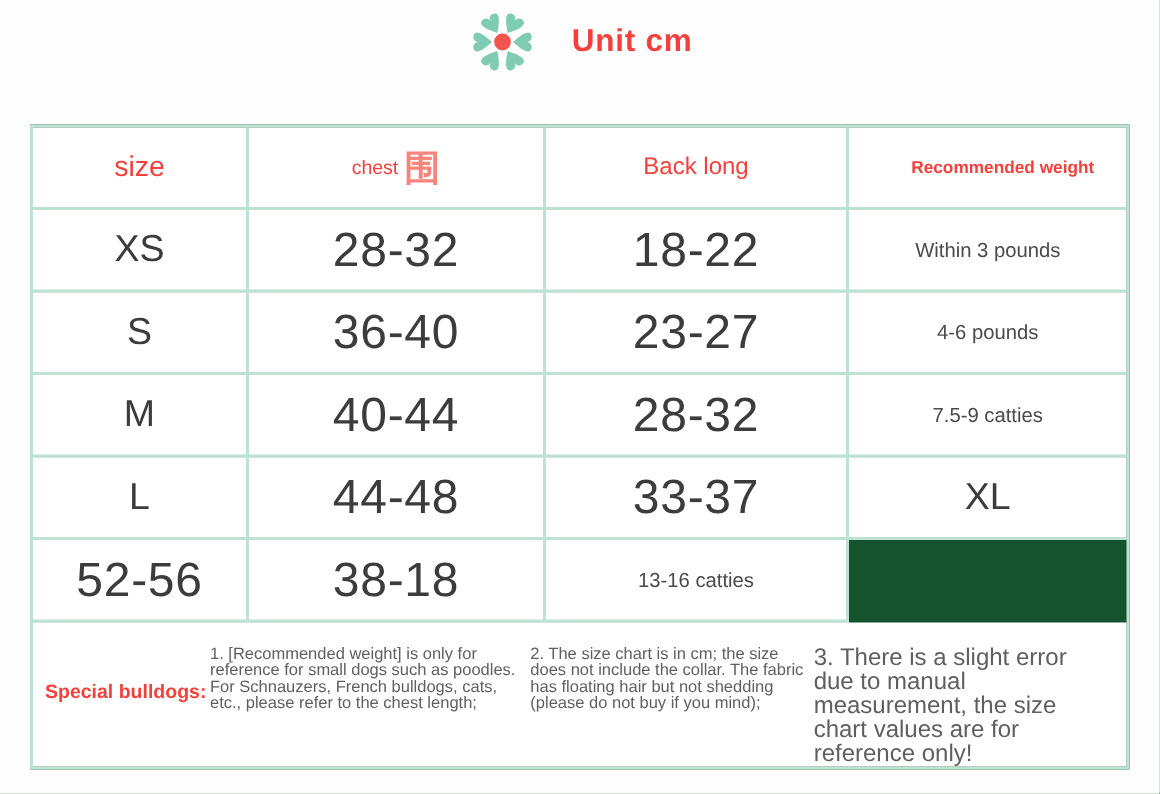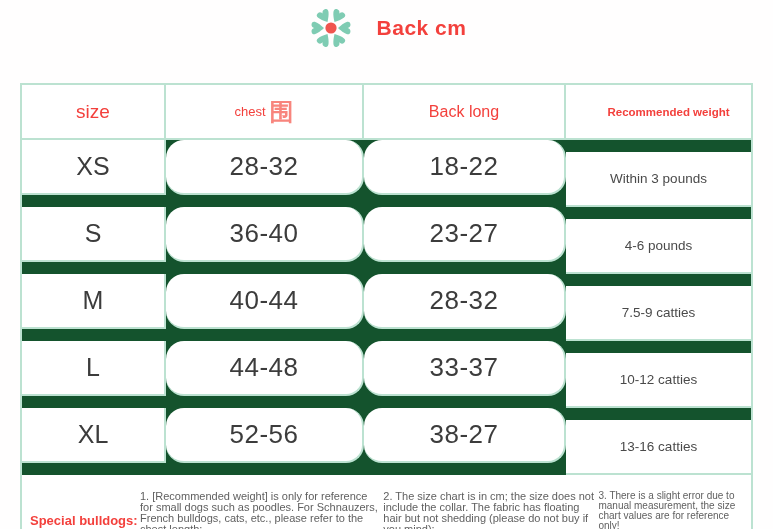--- a/index.html
+++ b/index.html
@@ -32,52 +32,52 @@
   .t-grid .cell:nth-child(4n){border-right:none;}
 
   .h-size{color:var(--accent-red);font-size:19px;}
   .h-chest{color:var(--accent-red);font-size:13px;gap:4px;}
   .stamp{color:var(--stamp-pink);font-size:24px;font-weight:700;line-height:1;
     font-family:"DejaVu Sans",sans-serif;}
   .h-back{color:var(--accent-red);font-size:16px;}
   .h-weight{color:var(--accent-red);font-size:11.5px;font-weight:700;padding-left:20px;}
 
   .c-size{font-size:25px;color:var(--text-dark);}
-  .c-num{font-size:26px;color:var(--text-dark);letter-spacing:.5px;border-radius:18px;}
-  .c-weight{font-size:13.5px;color:#4a4a4a;margin-top:12px;}
+  .c-num{font-size:32px;color:var(--text-dark);letter-spacing:.5px;}
+  .c-weight{font-size:13.5px;color:#4a4a4a;}
 
   
   .notes{position:relative;height:96px;background:#fff;}
   .notes-label{position:absolute;left:8px;top:38px;color:var(--accent-red);
     font-size:13px;font-weight:700;}
   .notes-list{position:absolute;left:118px;top:11px;right:14px;
     display:flex;flex-direction:row;gap:0;}
   .note-line{color:var(--text-note);font-size:11px;line-height:1;padding:5px 0;}
   .note-1{margin-bottom:8px;}
   .note-2{margin-bottom:8px;}
-  .note-3{font-size:10px;}
+  .note-3{font-size:16px;}
 </style>
 </head>
 <body>
 
 <div class="page">
 
   <div class="title-bar">
     <svg class="flower" viewBox="0 0 48 48" aria-hidden="true">
       <g fill="var(--petal-green)">
         <path transform="rotate(30 24 24)" d="M24,17 C18,10.5 15.5,5.5 20,4.6 C22.6,4.1 24,6.3 24,8 C24,6.3 25.4,4.1 28,4.6 C32.5,5.5 30,10.5 24,17 Z"></path>
         <path transform="rotate(90 24 24)" d="M24,17 C18,10.5 15.5,5.5 20,4.6 C22.6,4.1 24,6.3 24,8 C24,6.3 25.4,4.1 28,4.6 C32.5,5.5 30,10.5 24,17 Z"></path>
         <path transform="rotate(150 24 24)" d="M24,17 C18,10.5 15.5,5.5 20,4.6 C22.6,4.1 24,6.3 24,8 C24,6.3 25.4,4.1 28,4.6 C32.5,5.5 30,10.5 24,17 Z"></path>
         <path transform="rotate(210 24 24)" d="M24,17 C18,10.5 15.5,5.5 20,4.6 C22.6,4.1 24,6.3 24,8 C24,6.3 25.4,4.1 28,4.6 C32.5,5.5 30,10.5 24,17 Z"></path>
         <path transform="rotate(270 24 24)" d="M24,17 C18,10.5 15.5,5.5 20,4.6 C22.6,4.1 24,6.3 24,8 C24,6.3 25.4,4.1 28,4.6 C32.5,5.5 30,10.5 24,17 Z"></path>
         <path transform="rotate(330 24 24)" d="M24,17 C18,10.5 15.5,5.5 20,4.6 C22.6,4.1 24,6.3 24,8 C24,6.3 25.4,4.1 28,4.6 C32.5,5.5 30,10.5 24,17 Z"></path>
       </g>
       <circle cx="24" cy="24" r="5.6" fill="var(--center-red)"></circle>
     </svg>
-    <div class="unit-title">Back cm</div>
+    <div class="unit-title">Unit cm</div>
   </div>
 
   <div class="size-table">
     <div class="t-grid">
 
       <div class="cell h-size">size</div>
       <div class="cell h-chest">
         <span>chest</span>
         <span class="stamp">围</span>
       </div>
@@ -95,25 +95,24 @@
       <div class="cell c-weight">4-6 pounds</div>
 
       <div class="cell c-size">M</div>
       <div class="cell c-num">40-44</div>
       <div class="cell c-num">28-32</div>
       <div class="cell c-weight">7.5-9 catties</div>
 
       <div class="cell c-size">L</div>
       <div class="cell c-num">44-48</div>
       <div class="cell c-num">33-37</div>
-      <div class="cell c-weight">10-12 catties</div>
 
       <div class="cell c-size">XL</div>
       <div class="cell c-num">52-56</div>
-      <div class="cell c-num">38-27</div>
+      <div class="cell c-num">38-18</div>
       <div class="cell c-weight">13-16 catties</div>
     </div>
 
     <div class="notes">
       <div class="notes-label">Special bulldogs:</div>
       <div class="notes-list">
         <div class="note-line note-1">1. [Recommended weight] is only for reference for small dogs such as poodles. For Schnauzers, French bulldogs, cats, etc., please refer to the chest length;</div>
         <div class="note-line note-2">2. The size chart is in cm; the size does not include the collar. The fabric has floating hair but not shedding (please do not buy if you mind);</div>
         <div class="note-line note-3">3. There is a slight error due to manual measurement, the size chart values are for reference only!</div>
       </div>

